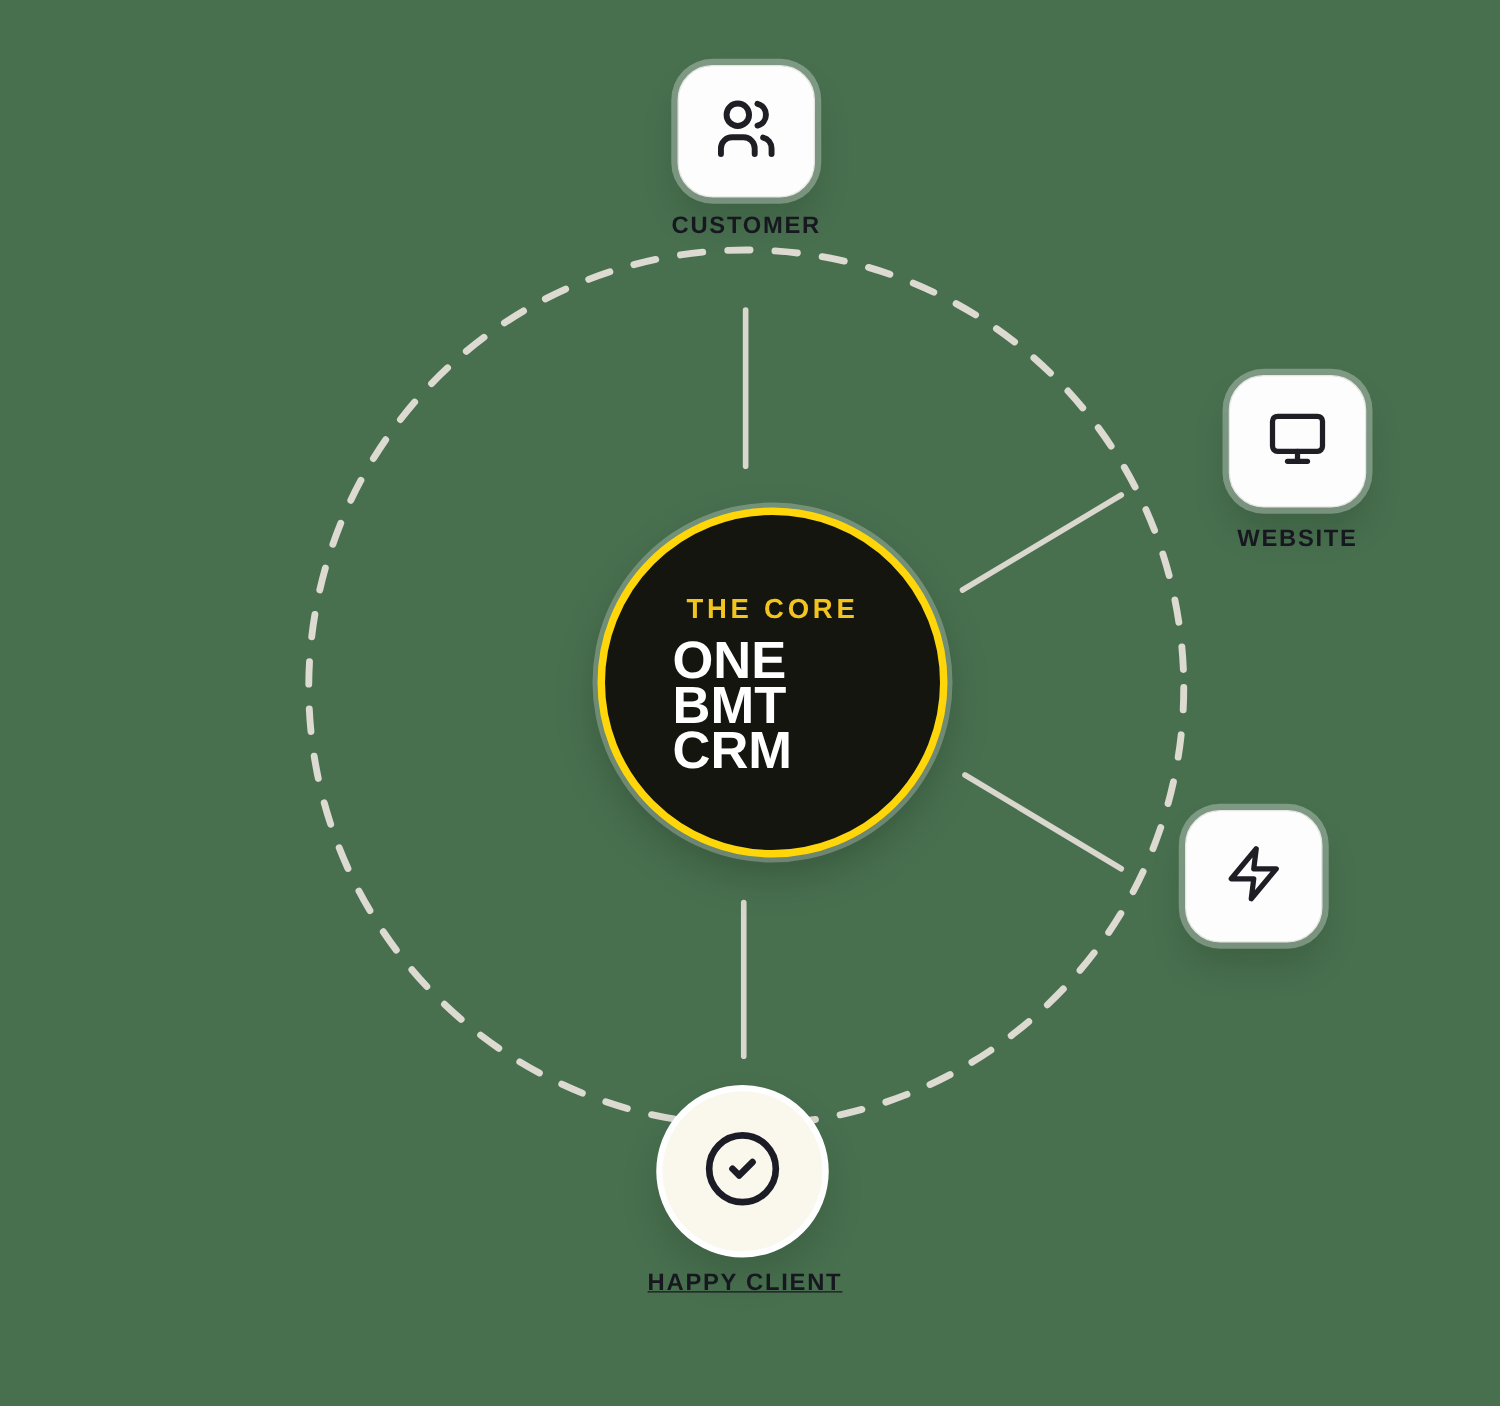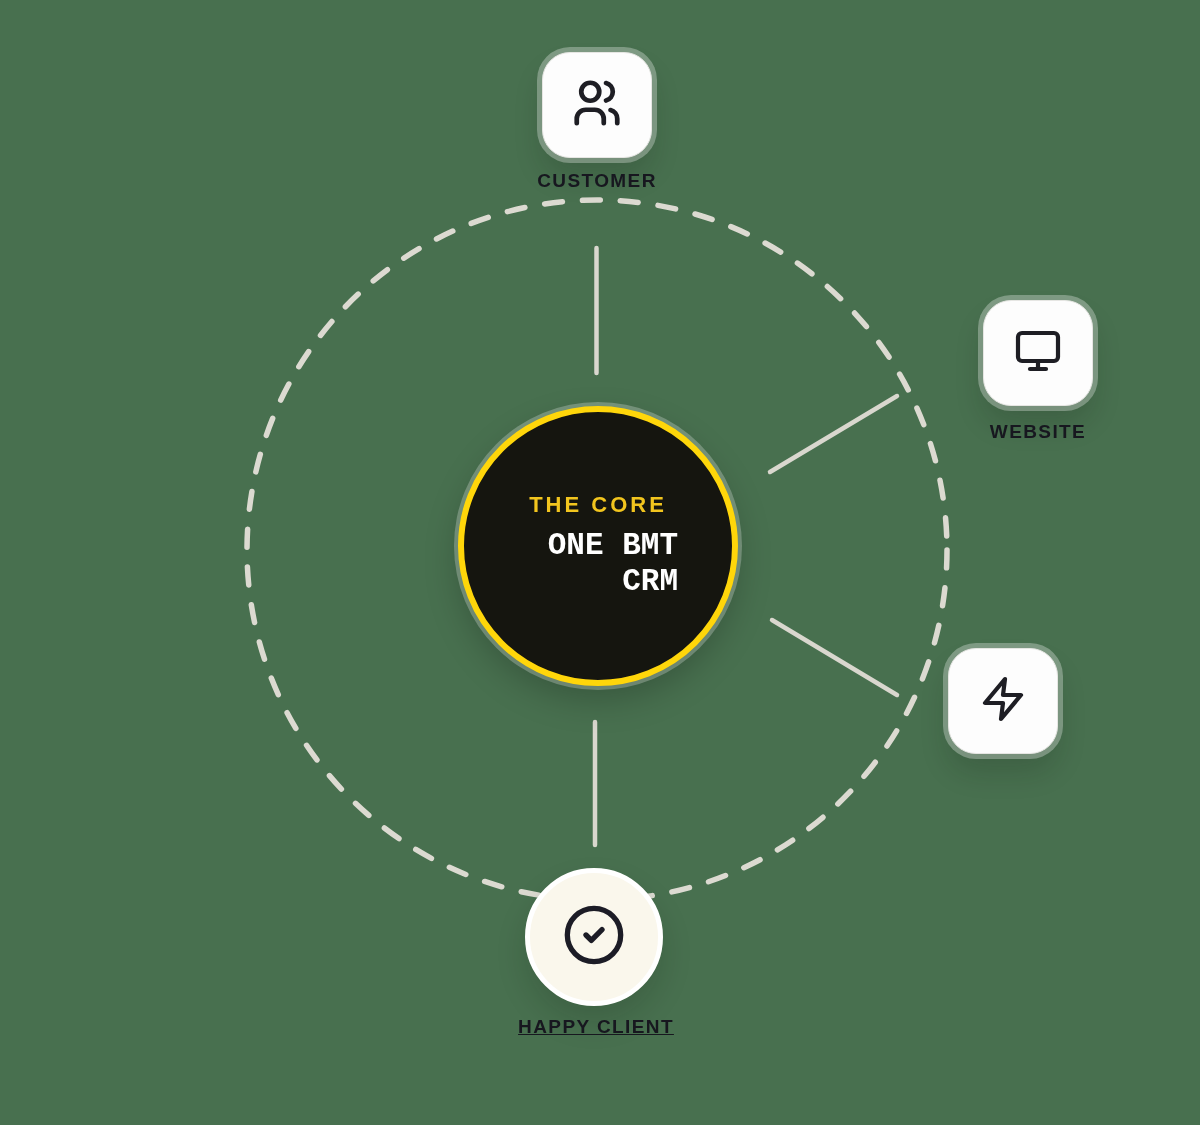--- a/index.html
+++ b/index.html
@@ -42,44 +42,43 @@
     text-align:center;
     color:var(--ink);
     font-weight:700;
     font-size:19px;
     letter-spacing:1.4px;
     white-space:nowrap;
   }
 
   .core{
     position:absolute;
-    left:458px;top:406px;
+    left:478px;top:406px;
     width:280px;height:280px;
     background:var(--core-fill);
     border:6px solid var(--core-border);
     border-radius:50%;
     display:flex;flex-direction:column;align-items:center;justify-content:center;
     box-shadow:0 0 0 4px rgba(255,255,255,0.25), 0 14px 34px rgba(0,0,0,0.22);
   }
   .core-eyebrow{
     color:var(--core-eyebrow);
     font-weight:700;
     font-size:22px;
     letter-spacing:3px;
     margin-bottom:10px;
     white-space:nowrap;
   }
   .core-title{
     color:var(--core-title);
     font-weight:700;
-    font-size:31px;
+    font-size:42px;
     line-height:36px;
-    text-align:right;
+    text-align:left;
     max-width:160px;
-    font-family:Liberation Mono, monospace;
   }
 
   .happy-badge{
     position:absolute;
     left:525px;top:868px;
     width:138px;height:138px;
     border-radius:50%;
     background:var(--badge-bg);
     border:5px solid #ffffff;
     display:flex;align-items:center;justify-content:center;

